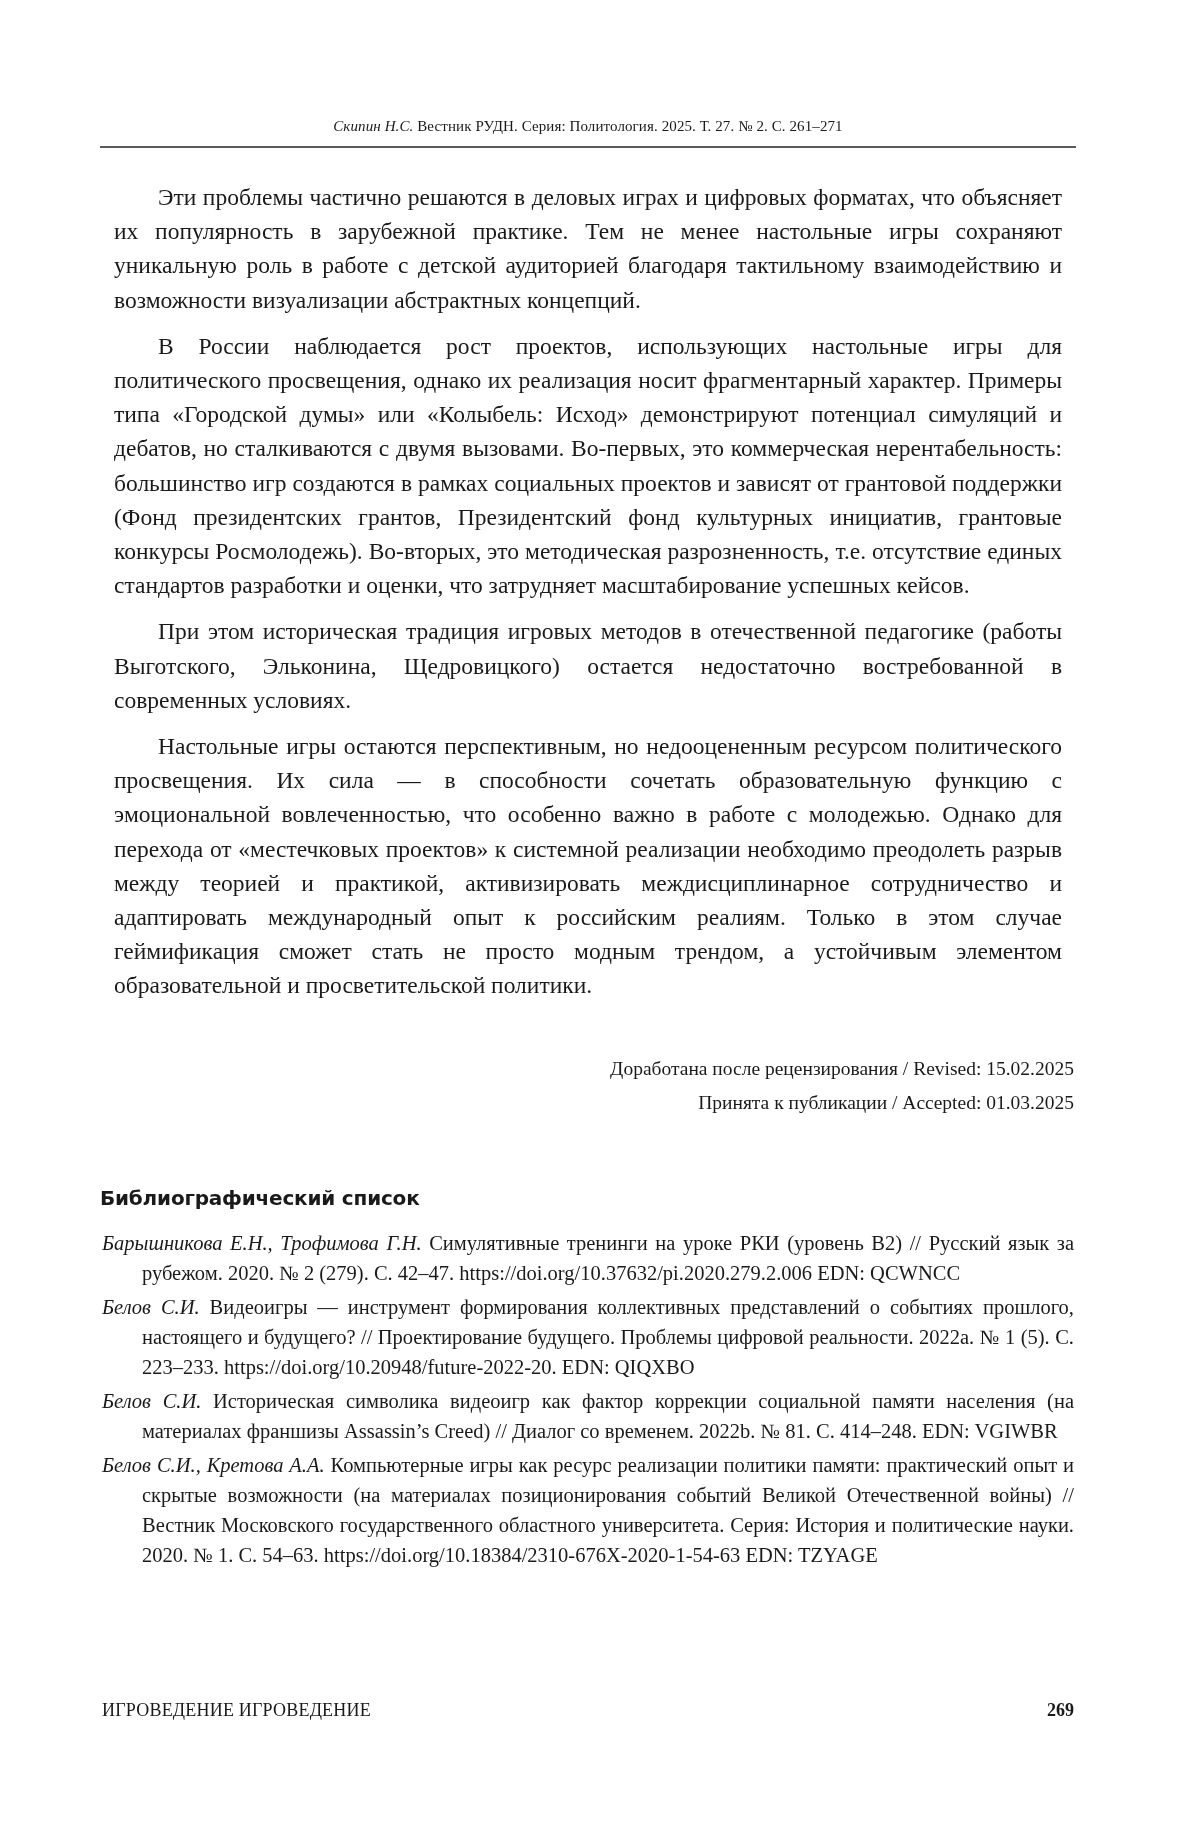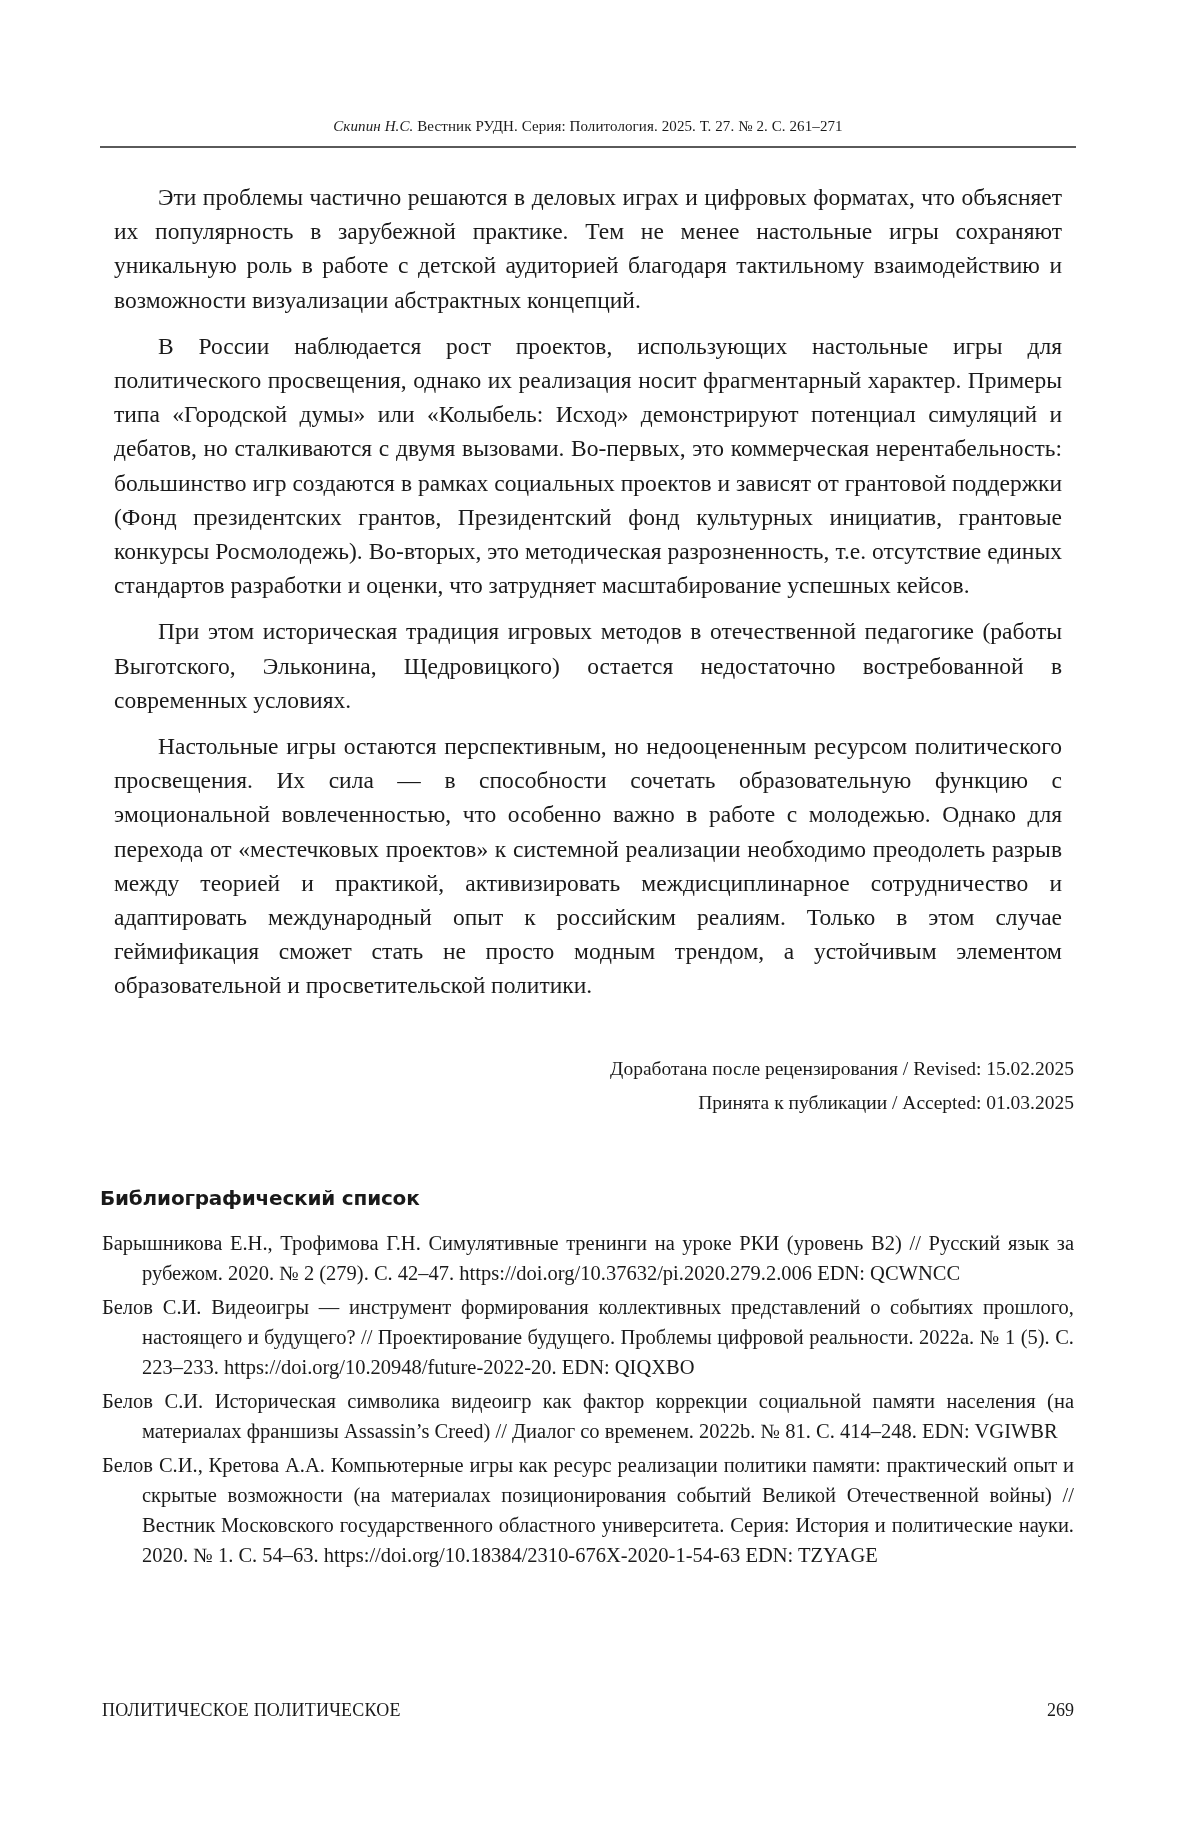--- a/index.html
+++ b/index.html
@@ -30,28 +30,29 @@
     .biblio-title {
       position: absolute; left: 100px; width: 976px; top: 1186px;
       text-align: left; font-family: "DejaVu Sans", sans-serif;
       font-weight: bold; font-size: 20px; letter-spacing: -0.2px;
     }
     .refs {
       position: absolute; left: 102px; width: 972px; top: 1228px;
       font-size: 20.5px; line-height: 30px; text-align: justify;
     }
     .ref { margin: 0 0 4px 0; padding-left: 40px; text-indent: -40px; }
-    .ref .ref-authors { }
+    .ref .ref-authors { font-style: italic; }
     .footer-left {
       position: absolute; left: 102px; top: 1700px;
       font-size: 18px; letter-spacing: 0.2px;
     }
     .footer-right {
       position: absolute; right: 126px; top: 1700px;
       font-size: 18px;
+      font-weight: bold;
     }
   </style>
 </head>
 <body>
 
 <div class="header">
   <span class="author">Скипин Н.С.</span><span> Вестник РУДН. Серия: Политология. 2025. Т. 27. № 2. С. 261–271</span>
 </div>
 <div class="header-rule"></div>
 
@@ -77,14 +78,14 @@
     <span class="ref-authors">Белов С.И.</span><span> Видеоигры — инструмент формирования коллективных представлений о событиях прошлого, настоящего и будущего? // Проектирование будущего. Проблемы цифровой ре­альности. 2022a. № 1 (5). С. 223–233. https://doi.org/10.20948/future-2022-20. EDN: QIQXBO</span>
   </div>
   <div class="ref">
     <span class="ref-authors">Белов С.И.</span><span> Историческая символика видеоигр как фактор коррекции социальной памяти населения (на материалах франшизы Assassin’s Creed) // Диалог со временем. 2022b. № 81. С. 414–248. EDN: VGIWBR</span>
   </div>
   <div class="ref">
     <span class="ref-authors">Белов С.И., Кретова А.А.</span><span> Компьютерные игры как ресурс реализации политики памяти: практический опыт и скрытые возможности (на материалах позиционирования со­бытий Великой Отечественной войны) // Вестник Московского государственного об­ластного университета. Серия: История и политические науки. 2020. № 1. С. 54–63. https://doi.org/10.18384/2310-676X-2020-1-54-63 EDN: TZYAGE</span>
   </div>
 </div>
 
-<div class="footer-left">ПОЛИТИЧЕСКОЕ ПОЛИТИЧЕСКОЕ</div>
+<div class="footer-left">ИГРОВЕДЕНИЕ ИГРОВЕДЕНИЕ</div>
 <div class="footer-right">269</div>
 
 </body></html>

